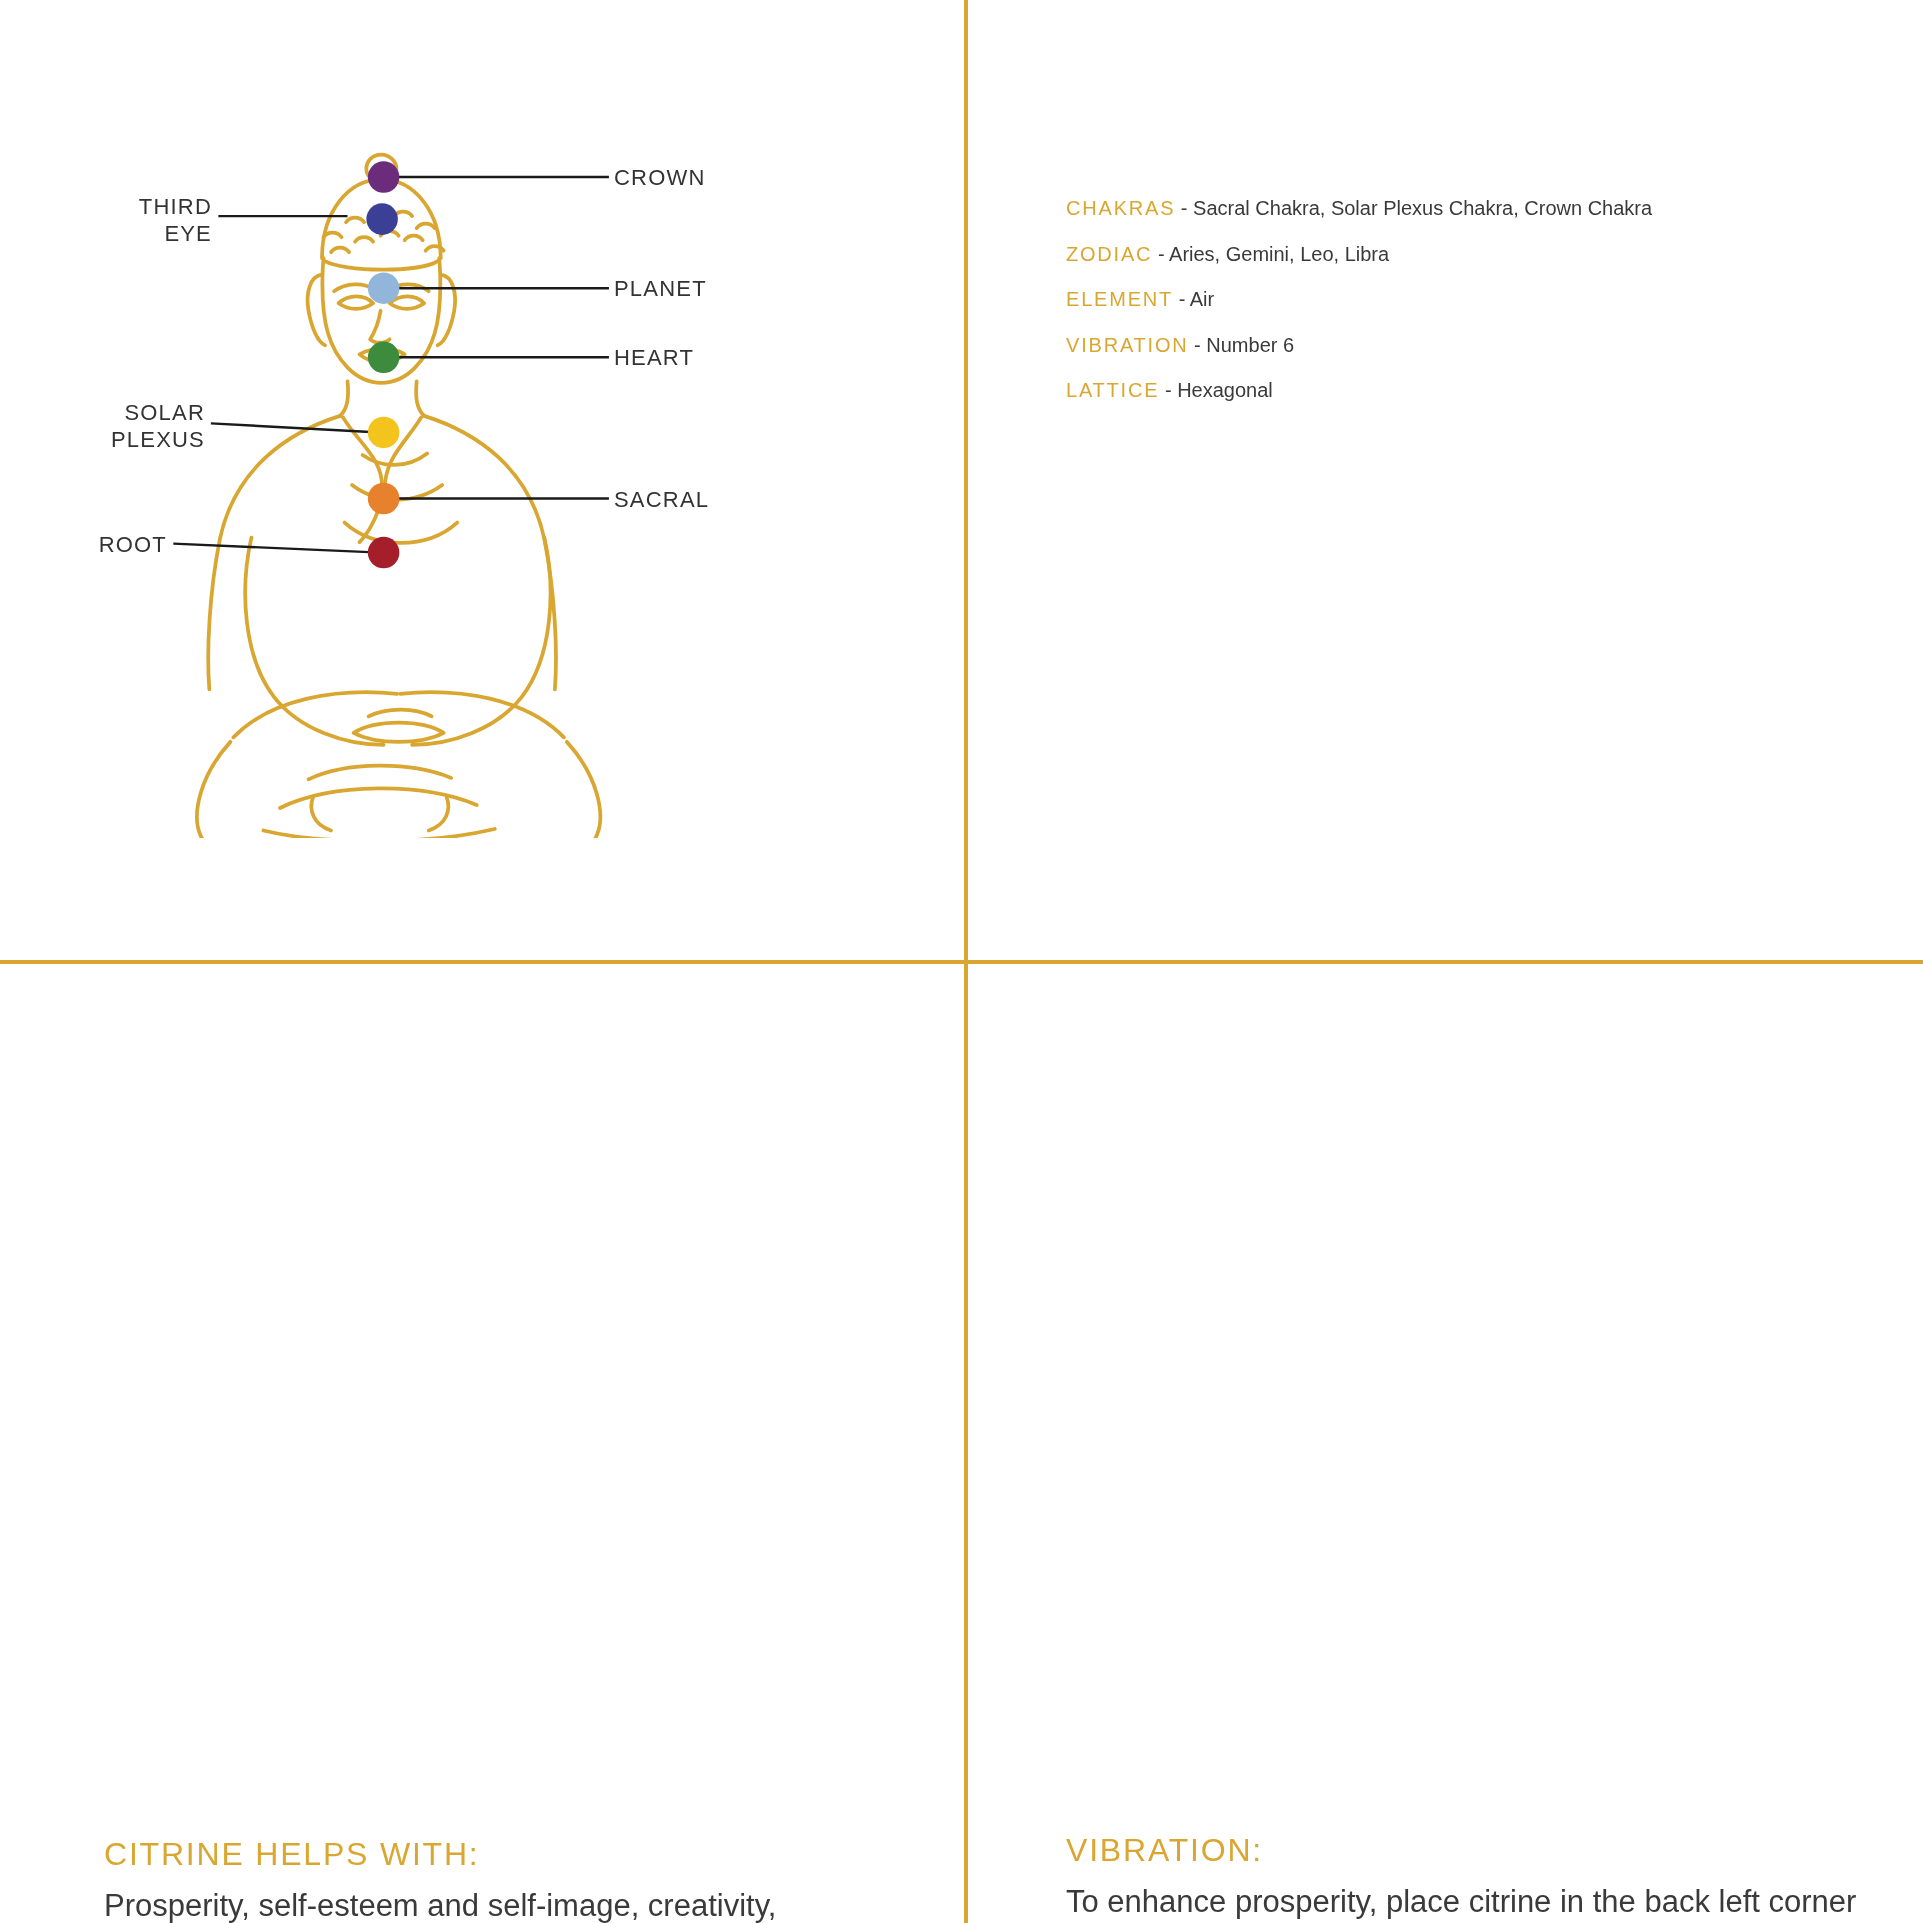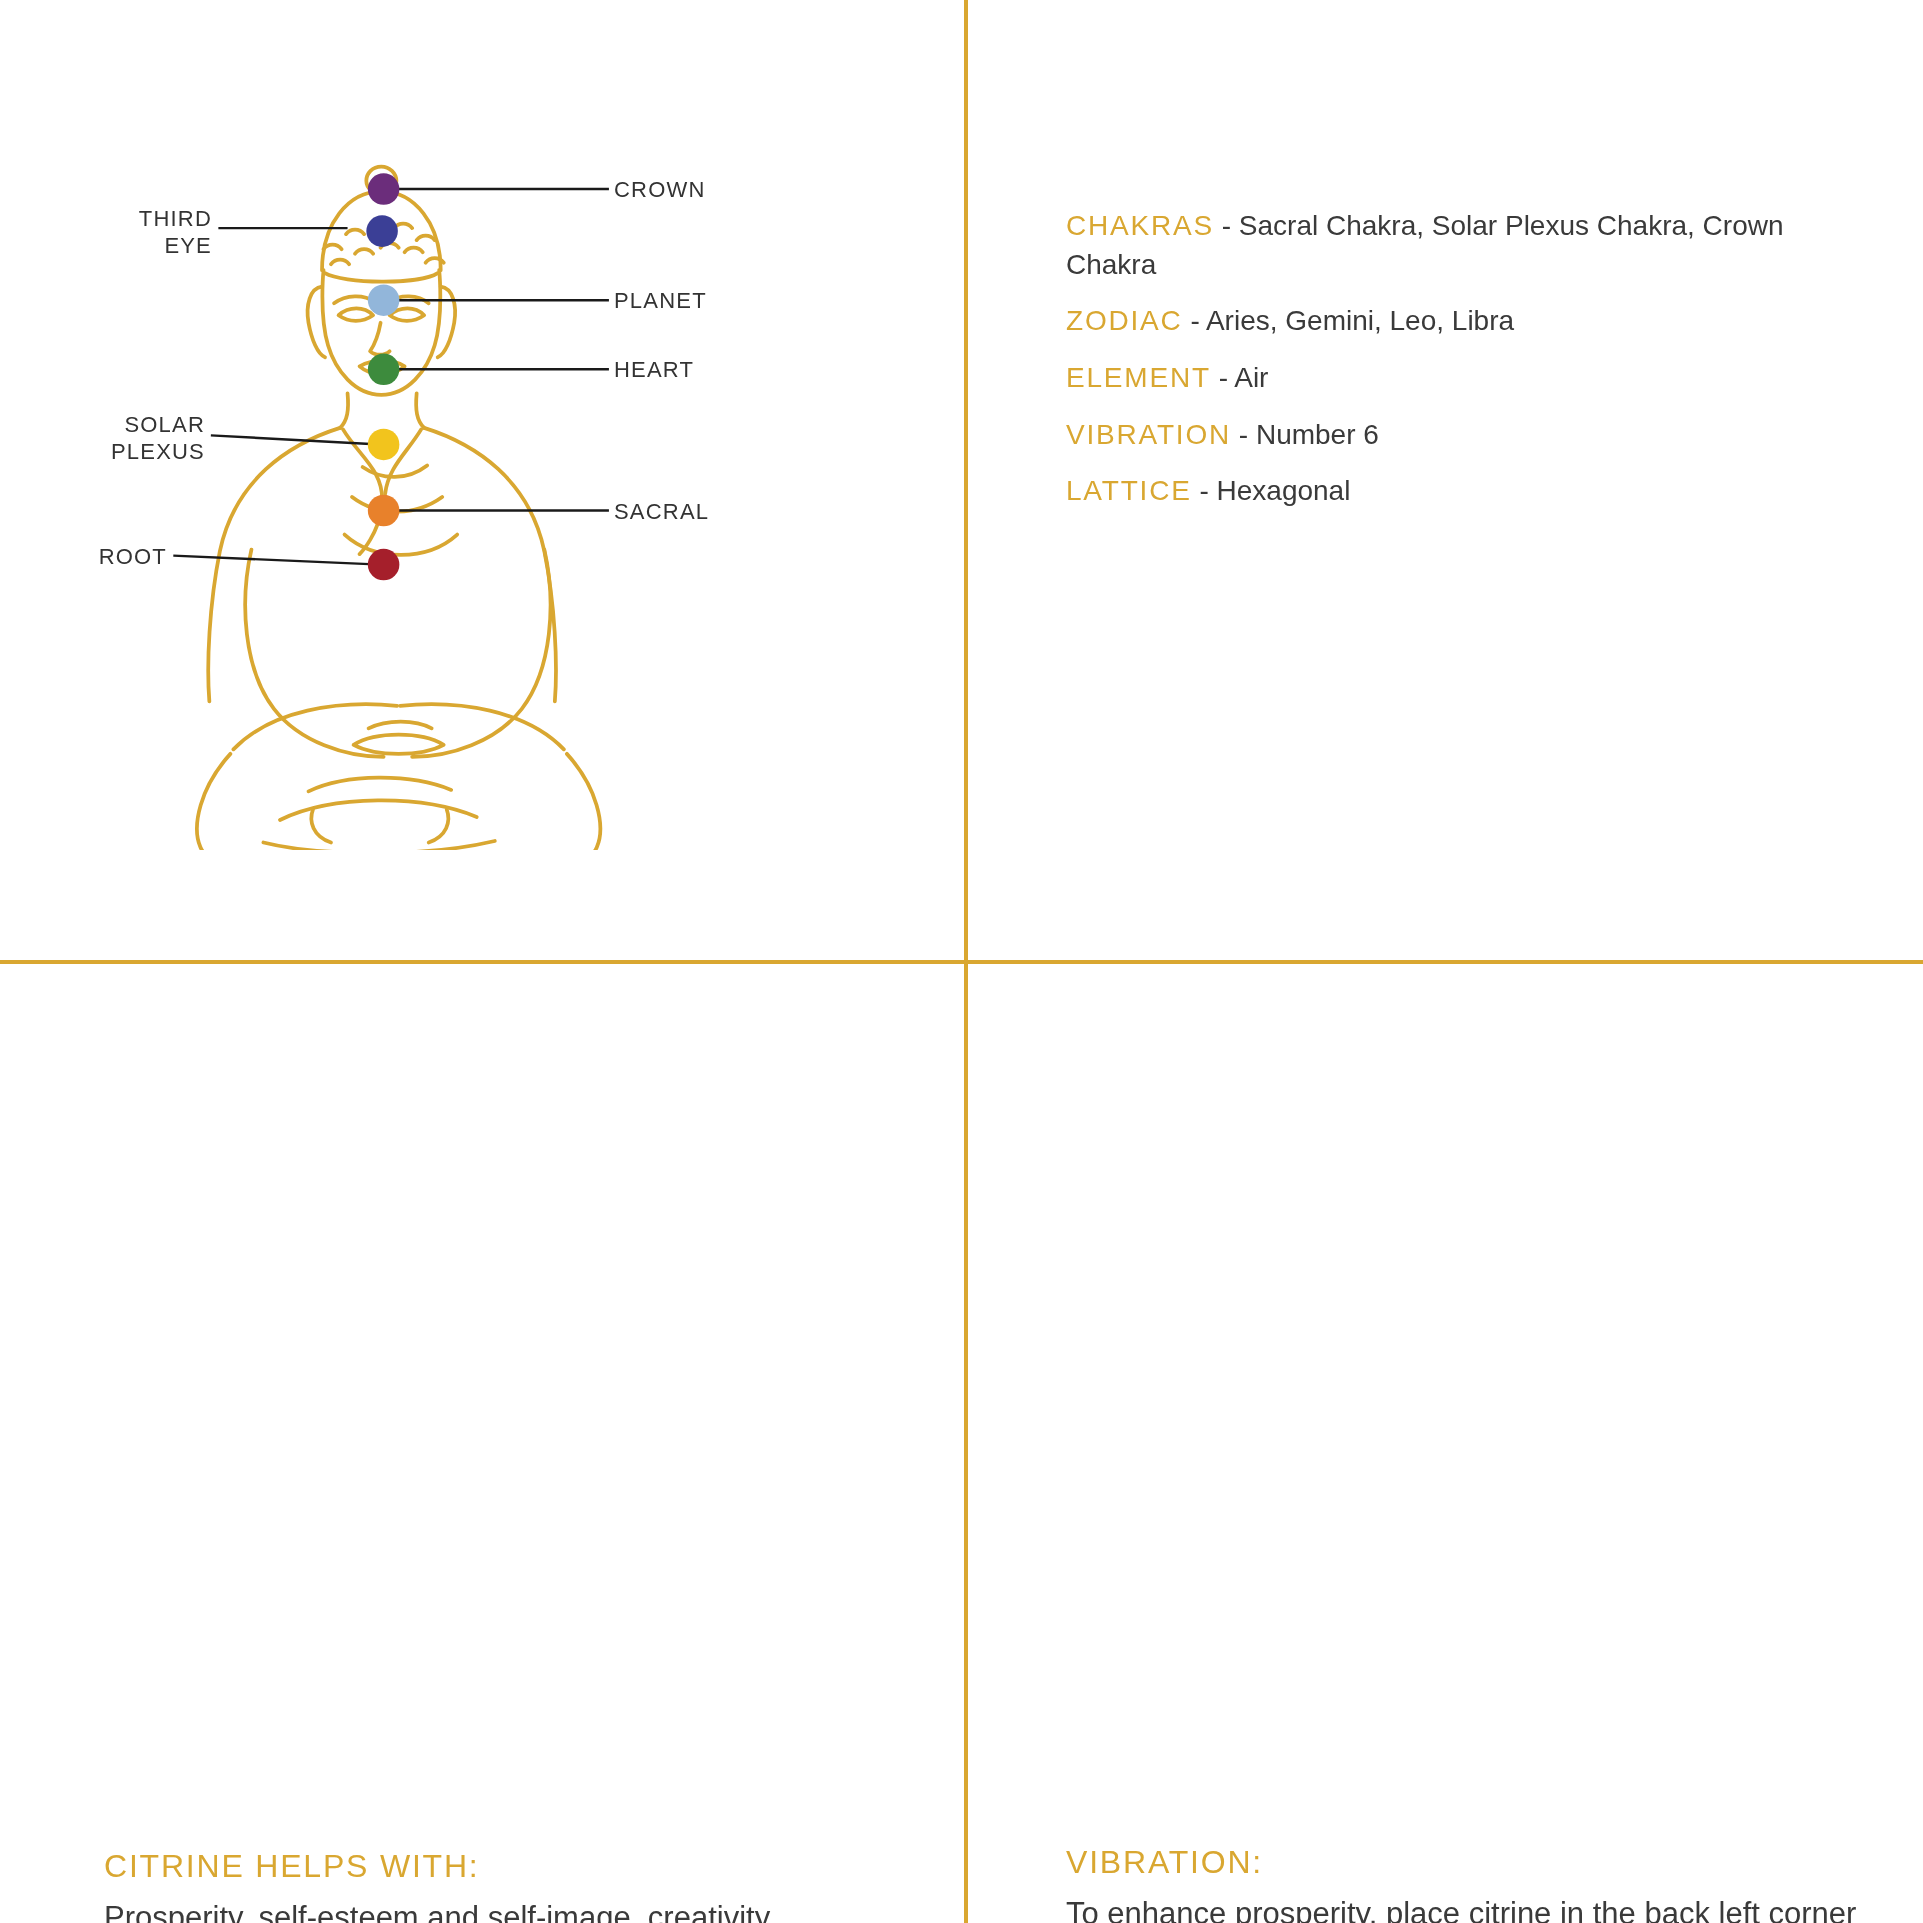--- a/index.html
+++ b/index.html
@@ -34,21 +34,20 @@
     left: 0;
     top: 960px;
     width: 1924px;
     height: 3.8px;
     background: #d9a731;
   }
 
   .quad {
     position: absolute;
     box-sizing: border-box;
-    margin-top: 12px;
   }
   .q-tl { left: 0;      top: 0;     width: 964px; height: 960px; }
   .q-tr { left: 968px; top: 0;     width: 956px; height: 960px; }
   .q-bl { left: 0;      top: 964px; width: 964px; height: 960px; }
   .q-br { left: 968px; top: 964px; width: 956px; height: 960px; }
 
   
   .buddha-wrap {
     position: absolute;
     left: 83px;
@@ -71,21 +70,21 @@
   }
   .lbl-right { text-align: left; }
   .lbl-left  { text-align: right; }
 
   
   .props {
     position: absolute;
     left: 98px;
     top: 195px;
     width: 789px;
-    font-size: 28px;
+    font-size: 20px;
     line-height: 1.38;
     color: #3a3a3a;
   }
   .prop-row { margin-bottom: 18px; }
   .prop-key {
     color: #d9a731;
     letter-spacing: 1.8px;
     font-weight: 400;
   }
   .prop-val { color: #3a3a3a; }

